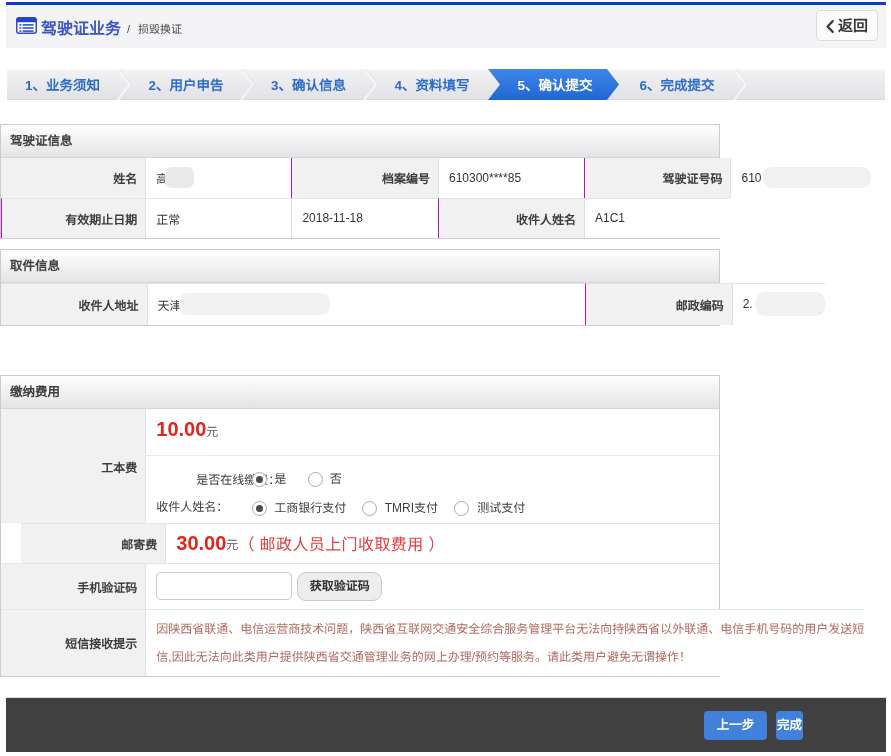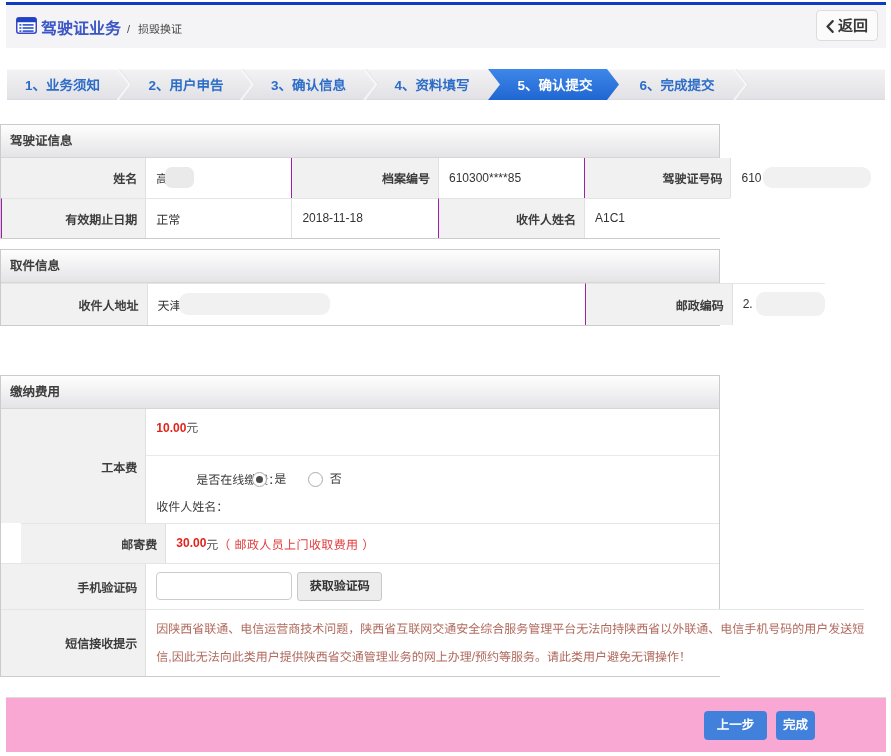--- a/index.html
+++ b/index.html
@@ -19,27 +19,27 @@
   .sech{height:32px;line-height:32px;padding-left:9px;font-size:12.5px;font-weight:bold;color:#3e3e3e;
         background:linear-gradient(#fefefe,#e4e4e7);border-bottom:1px solid #d6d6d6;}
   .grid{display:grid;grid-template-columns:144.3px 146.1px 146.6px 146px 146.5px auto;}
   .cell{box-sizing:border-box;font-size:12px;display:flex;align-items:center;border-top:1px solid #e5e5e5;}
   .r1 .cell{border-top:none;}
   .lbl{background:#f1f1f2;color:#3d3d3d;font-weight:bold;justify-content:flex-end;padding-right:8px;border-left:1px solid #a21caf;}
   .val{background:#fff;color:#333;padding-left:10px;border-left:1px solid #e0e0e0;}
   .c1{border-left:none!important;}
   .blur{display:inline-block;background:#f1f1f2;border-radius:9px;}
   
-  .red{color:#e2241d;font-weight:bold;font-size:12px;}
-  .rednote{color:#e03e3e;font-size:12px;}
+  .red{color:#e2241d;font-weight:bold;font-size:20px;}
+  .rednote{color:#e03e3e;font-size:16px;}
   .radio{display:inline-block;width:15px;height:15px;border-radius:50%;
      border:1px solid #ababab;background:#fff;box-sizing:border-box;vertical-align:middle;position:relative;}
   .radio.on::after{content:"";position:absolute;left:3px;top:3px;width:7px;height:7px;border-radius:50%;background:#4a4a4a;}
   
-  #foot{left:6px;top:697px;width:880px;height:55px;background:#f9a8d4;border-top:1px solid #dcdcdc;box-sizing:border-box;}
+  #foot{left:6px;top:697px;width:880px;height:55px;background:#404040;border-top:1px solid #dcdcdc;box-sizing:border-box;}
   .bluebtn{position:absolute;top:13px;height:29px;background:#4181dc;border-radius:4px;color:#fff;
      font-size:12.5px;font-weight:bold;text-align:center;line-height:29px;}
 </style>
 </head>
 <body>
   <div class="abs" id="topbar"></div>
   <div class="abs" id="phead">
     <svg style="position:absolute;left:10px;top:12px" width="21" height="17" viewBox="0 0 21 17">
       <rect x="0.75" y="0.75" width="19.5" height="15.5" rx="2.2" fill="#fff" stroke="#3c49c4" stroke-width="1.5"></rect>
       <path d="M0.75 3 a2.2 2.2 0 0 1 2.2 -2.25 h15.1 a2.2 2.2 0 0 1 2.2 2.25 v2.3 h-19.5 z" fill="#1d43c6"></path>
@@ -127,40 +127,43 @@
     <div class="sech">缴纳费用</div>
     <div class="grid" style="grid-template-rows:114px;grid-template-columns:144.3px auto;">
       <div class="cell lbl c1" style="border-top:none;">工本费</div>
       <div class="val" style="border-top:none;border-left:1px solid #e0e0e0;font-size:12px;position:relative;">
         <div style="position:absolute;left:10px;top:9px;"><span class="red">10.00</span><span style="color:#4f4f4f;">元</span></div>
         <div style="position:absolute;left:0;top:46px;width:100%;height:1px;background:#e9e9e9;"></div>
         <div style="position:absolute;left:10px;top:61px;color:#404040;margin-left:40px;">是否在线缴费：</div>
         <div style="position:absolute;left:106px;top:60px;"><span class="radio on"></span><span style="color:#404040;margin-left:7px;">是</span>
           <span class="radio" style="margin-left:18px;"></span><span style="color:#404040;margin-left:7px;">否</span></div>
         <div style="position:absolute;left:10px;top:88px;color:#404040;">收件人姓名：</div>
+        <div style="position:absolute;left:106px;top:89px;"><span class="radio on"></span><span style="color:#404040;margin-left:7px;">工商银行支付</span>
+          <span class="radio" style="margin-left:12px;"></span><span style="color:#404040;margin-left:8px;">TMRI支付</span>
+          <span class="radio" style="margin-left:13px;"></span><span style="color:#404040;margin-left:8px;">测试支付</span></div>
       </div>
     </div>
     <div class="grid" style="grid-template-rows:39.5px;grid-template-columns:144.3px auto;margin-left:20px;">
       <div class="cell lbl c1">邮寄费</div>
       <div class="cell val">
         <span class="red">30.00</span>
         <span style="color:#4f4f4f;">元</span>
         <span class="rednote" style="letter-spacing:0.4px;">（ 邮政人员上门收取费用 ）</span>
       </div>
     </div>
     <div class="grid" style="grid-template-rows:46.5px;grid-template-columns:144.3px auto;">
       <div class="cell lbl c1">手机验证码</div>
       <div class="cell val">
         <input style="width: 136px; height: 28px; border: 1px solid rgb(204, 204, 204); border-radius: 4px; margin-left: 0px; box-sizing: border-box;">
-        <span style="display:inline-block;margin-left:5px;width:85px;height:29px;background:#ededee;border:1px solid #c9c9c9;border-radius:3px;
+        <span style="display:inline-block;margin-left:5px;width:85px;height:29px;background:#ededee;border:1px solid #c9c9c9;border-radius:9px;
           box-sizing:border-box;text-align:center;line-height:27px;font-size:12px;font-weight:bold;color:#333;">获取验证码</span>
       </div>
     </div>
     <div class="grid" style="grid-template-rows:66.5px;grid-template-columns:144.3px auto;">
       <div class="cell lbl c1">短信接收提示</div>
       <div class="cell val" style="display:block;padding:6px 0 0 10px;color:#b06a5e;line-height:27.5px;white-space:nowrap;">因陕西省联通、电信运营商技术问题，陕西省互联网交通安全综合服务管理平台无法向持陕西省以外联通、电信手机号码的用户发送短<br>信,因此无法向此类用户提供陕西省交通管理业务的网上办理/预约等服务。请此类用户避免无谓操作！</div>
     </div>
   </div>
 
   <div class="abs" id="foot">
     <div class="bluebtn" style="left:698px;width:63px;">上一步</div>
-    <div class="bluebtn" style="left:770px;width:39px;">完成</div>
+    <div class="bluebtn" style="left:770px;width:27px;">完成</div>
   </div>
 
 </body></html>

